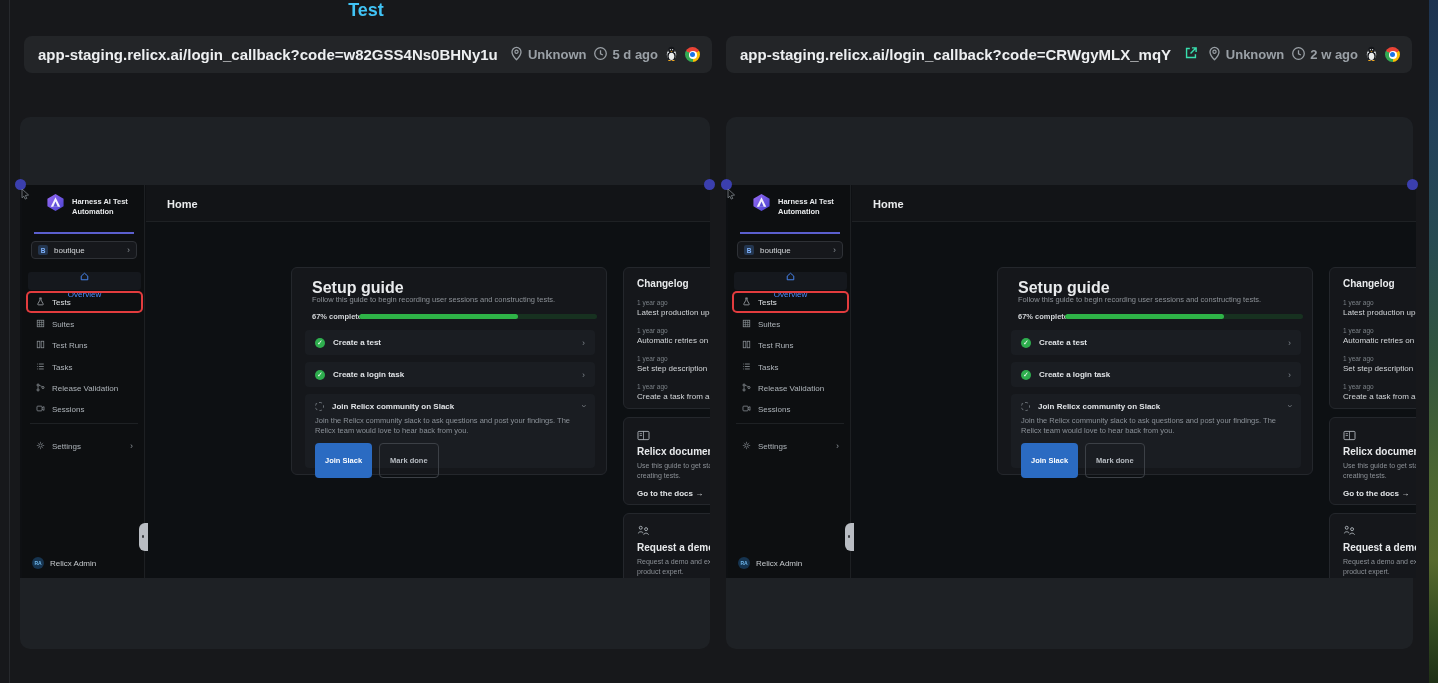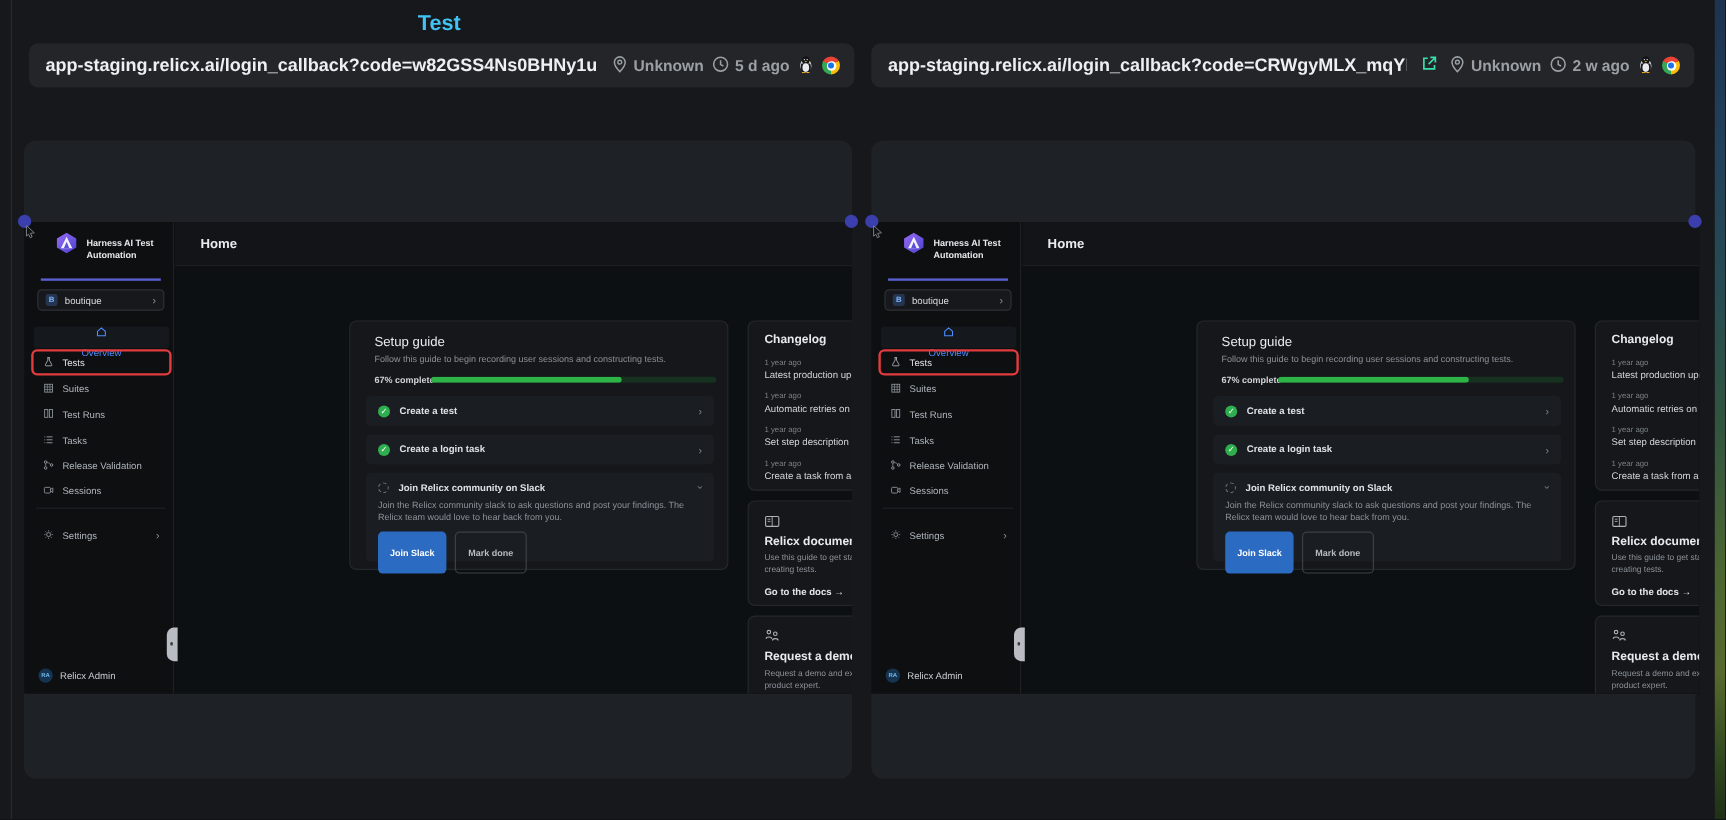--- a/index.html
+++ b/index.html
@@ -8,21 +8,21 @@
   .stage { position:relative; width:1438px; height:683px; background:#17181b; overflow:hidden; }
   .edge-line { position:absolute; left:9px; top:0; width:1px; height:100%; background:#27292d; }
   .photo-strip { position:absolute; right:0; top:0; width:9px; height:100%;
     background:linear-gradient(180deg,#1d3350 0%,#22405a 18%,#274a52 35%,#31543e 52%,#4c6631 70%,#57692d 82%,#324a20 92%,#1f2f16 100%); }
 
   .panel { position:absolute; top:0; height:100%; }
   .p-left  { left:10px;  width:702px; }
   .p-right { left:722px; width:694px; }
 
   .panel-header { position:absolute; top:0; left:10px; right:0; height:30px;
-    display:flex; align-items:flex-end; justify-content:center; gap:16px; }
+    display:flex; align-items:flex-start; justify-content:center; gap:16px; }
   .hdr-test    { color:#41c3f5; font-size:18px; font-weight:bold; }
   .hdr-compare { color:#35e3ad; font-size:18px; font-weight:bold; }
   .hdr-dd { display:flex; align-items:center; gap:9px; cursor:pointer; }
   .hdr-dd-label { color:#eef0f2; font-size:14.5px; font-weight:bold; }
   .chev-down { width:7px; height:7px; border-left:2px solid #c8cdd2; border-bottom:2px solid #c8cdd2;
     transform:rotate(-45deg) translateY(-2px); }
 
   .url-bar { position:absolute; top:36px; height:37px; background:#232528; border-radius:8px;
     display:flex; align-items:center; padding:0 12px 0 14px; }
   .p-left  .url-bar { left:14px; width:688px; }
@@ -72,21 +72,21 @@
   .sb-handle::after { content:""; position:absolute; left:2.5px; top:12px; width:2.5px; height:2.5px;
     border-radius:50%; background:#3a3d40; }
 
   .main-top { position:absolute; left:126px; right:0; top:0; height:37px; background:#121417;
     border-bottom:1px solid #1e2124; }
   .main-title { position:absolute; left:21px; top:13px; font-size:11px; font-weight:bold; color:#e9ebed; }
   .main-bg { position:absolute; left:126px; right:0; top:37px; bottom:0; background:#0d1013; }
 
   .card { position:absolute; background:#15171b; border:1px solid #24272c; border-radius:6px; }
   .setup-card { left:145px; top:45px; width:316px; height:208px; }
-  .sg-title { position:absolute; left:20px; top:11px; font-size:11px; font-weight:normal; color:#e8eaec; }
+  .sg-title { position:absolute; left:20px; top:11px; font-size:16px; font-weight:bold; color:#e8eaec; }
   .sg-desc { position:absolute; left:20px; top:27px; font-size:7.5px; color:#8c9197; }
   .sg-plabel { position:absolute; left:20px; top:44px; font-size:7.5px; font-weight:bold; color:#d2d5d8; }
   .sg-bar { position:absolute; left:67px; top:46px; width:238px; height:5px; border-radius:3px; background:#173120; overflow:hidden; }
   .sg-fill { height:100%; background:#2eb347; border-radius:3px; }
   .step { position:absolute; left:13px; width:290px; height:25px; background:#1a1d22; border-radius:4px;
     display:flex; align-items:center; gap:8px; padding:0 10px; }
   .step-1 { top:62px; } .step-2 { top:94px; }
   .check { width:10px; height:10px; border-radius:50%; background:#2eae4e; color:#fff; font-size:7px;
     display:flex; align-items:center; justify-content:center; }
   .check::before { content:"\2713"; }

